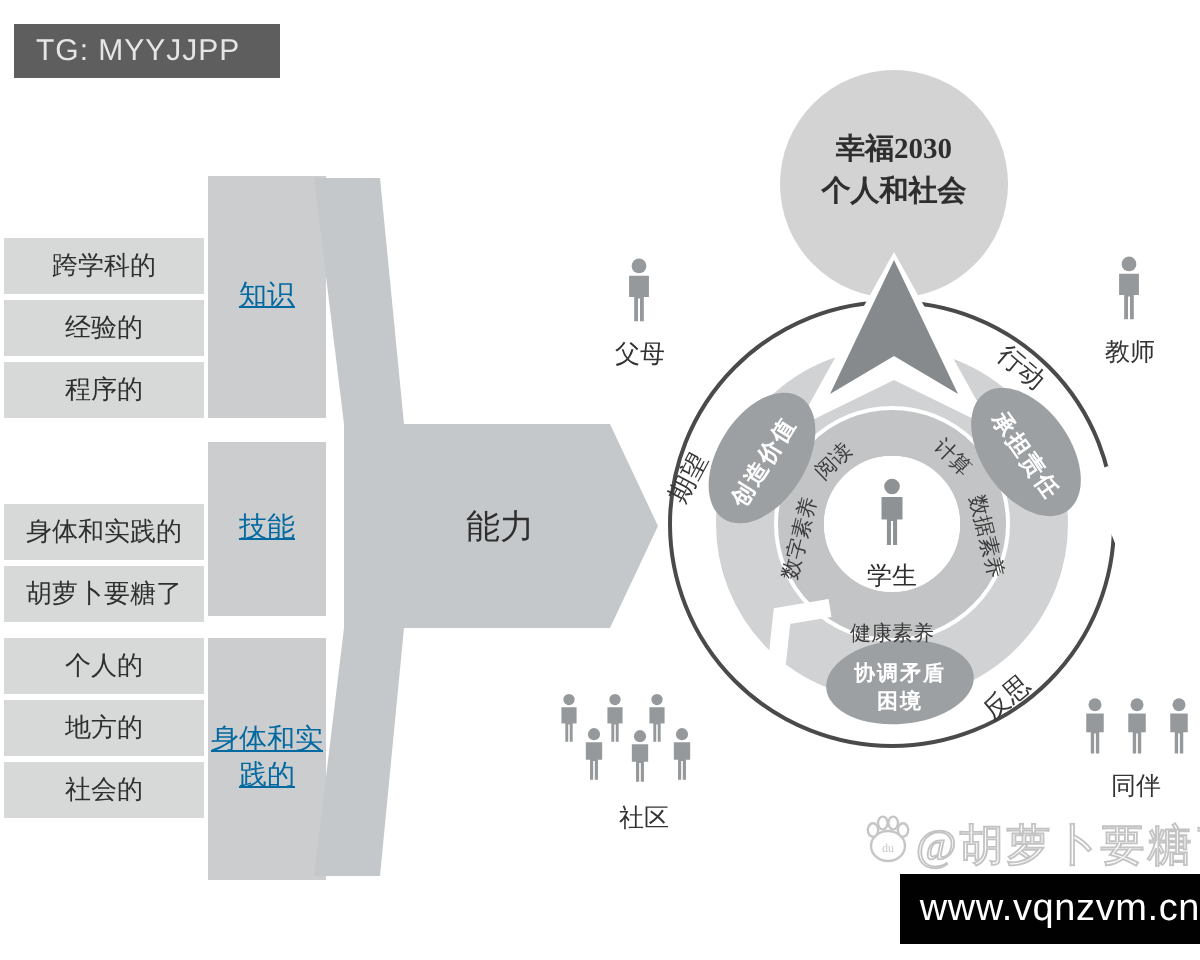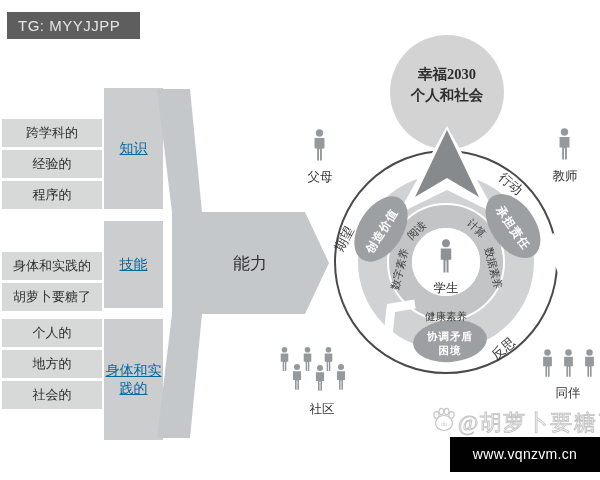--- a/index.html
+++ b/index.html
@@ -6,22 +6,22 @@
   #stage{position:relative;width:600px;height:480px;background:#ffffff;overflow:hidden;
          font-family:"Liberation Serif","DejaVu Serif",serif;}
   .badge{position:absolute;left:7px;top:12px;width:133px;height:27px;background:#5e5e5e;
          color:#e5e5e5;font-family:"Liberation Sans","DejaVu Sans",sans-serif;
          font-size:15px;line-height:27px;padding-left:11px;letter-spacing:.5px;box-sizing:border-box;}
   .row{position:absolute;left:2px;width:100px;height:28px;background:#d7d8d8;color:#2f2f2f;
        font-size:13px;display:flex;align-items:center;justify-content:center;}
   .glabel{position:absolute;left:104px;width:59px;background:#cbcdce;color:#0369a1;
        font-size:14px;display:flex;align-items:center;justify-content:center;text-align:center;line-height:1.25;text-decoration:underline;}
   .urlbar{position:absolute;left:450px;top:437px;width:150px;height:35px;background:#010101;
-       color:#ffffff;font-family:"Liberation Sans","DejaVu Sans",sans-serif;font-size:14px;
-       line-height:35px;text-align:center;letter-spacing:.3px;}
+       color:#ffffff;font-family:"Liberation Sans","DejaVu Sans",sans-serif;font-size:19px;
+       line-height:35px;text-align:right;letter-spacing:.3px;}
   svg{position:absolute;left:0;top:0;}
   svg text{font-family:"Liberation Serif","DejaVu Serif",serif;}
 </style>
 </head>
 <body>
 
 <div id="stage">
 
   <div class="badge">TG: MYYJJPP</div>
 

